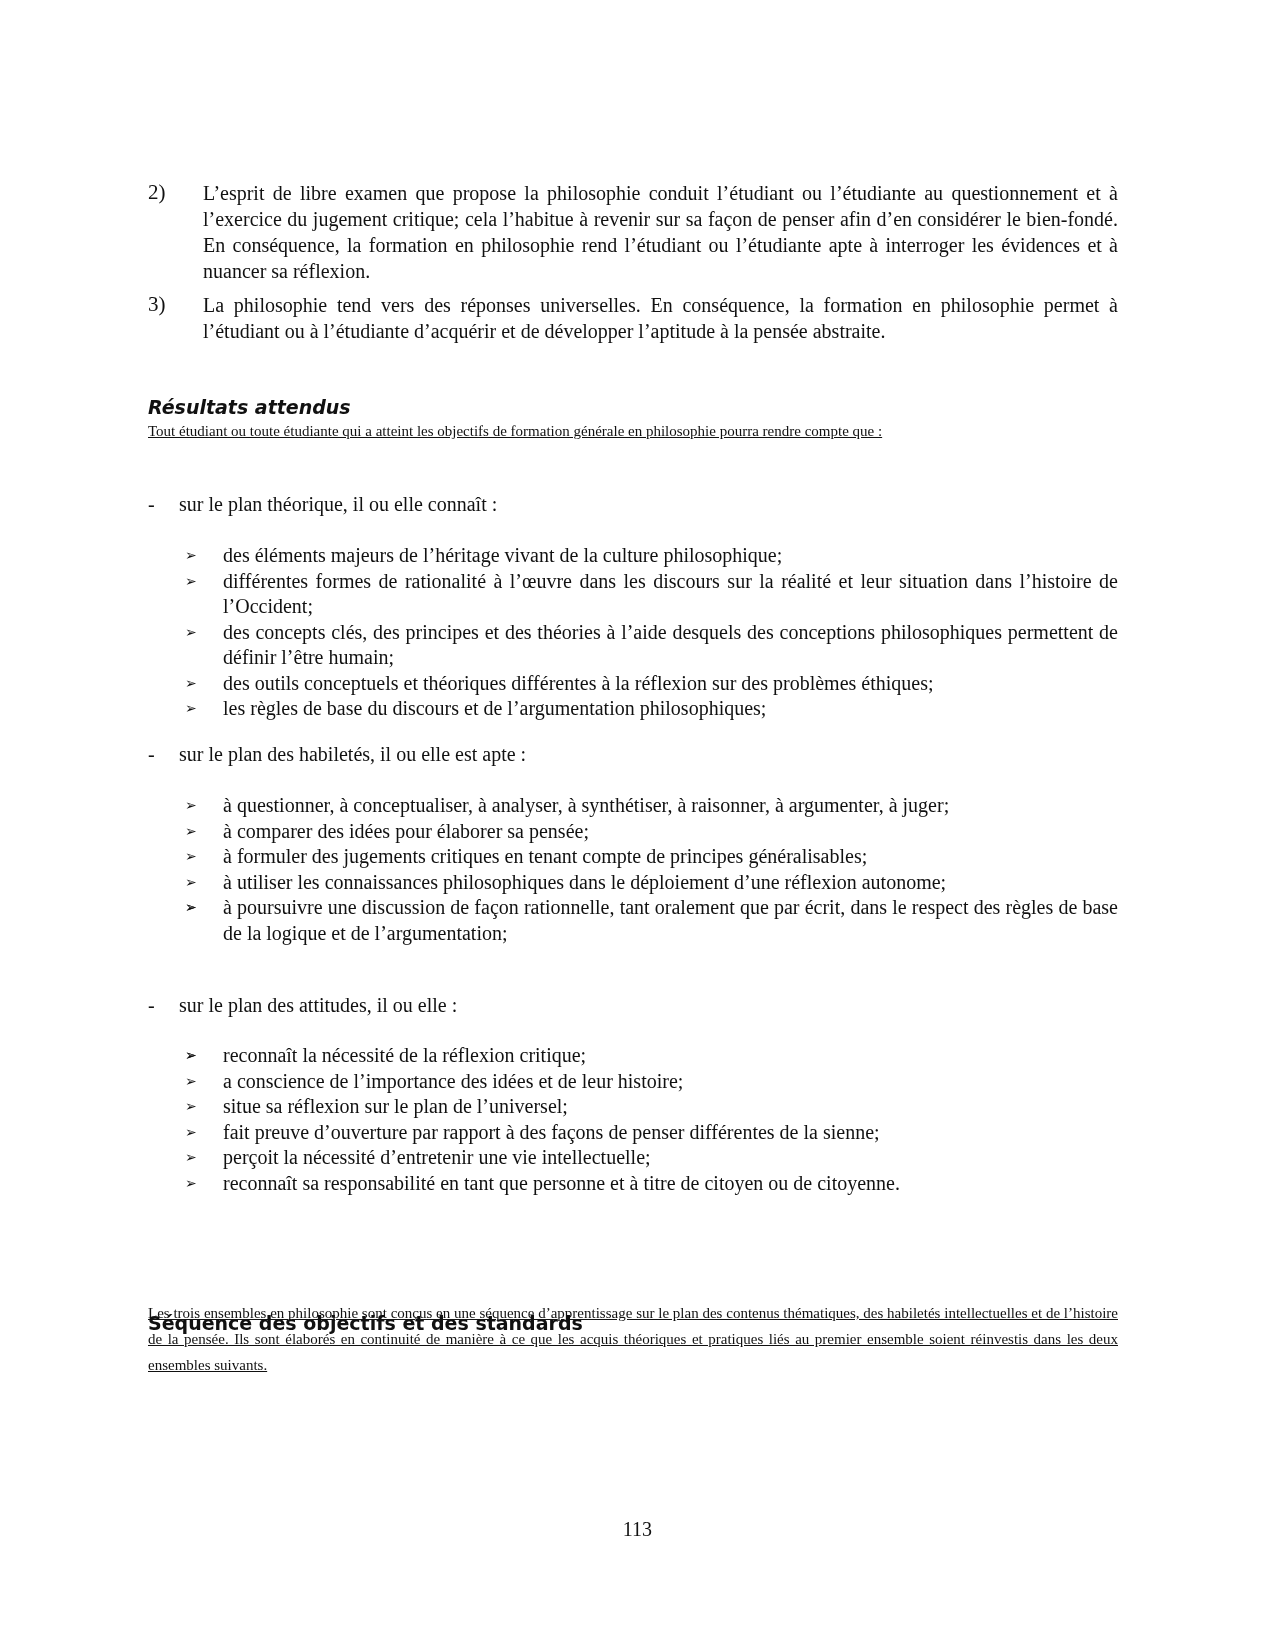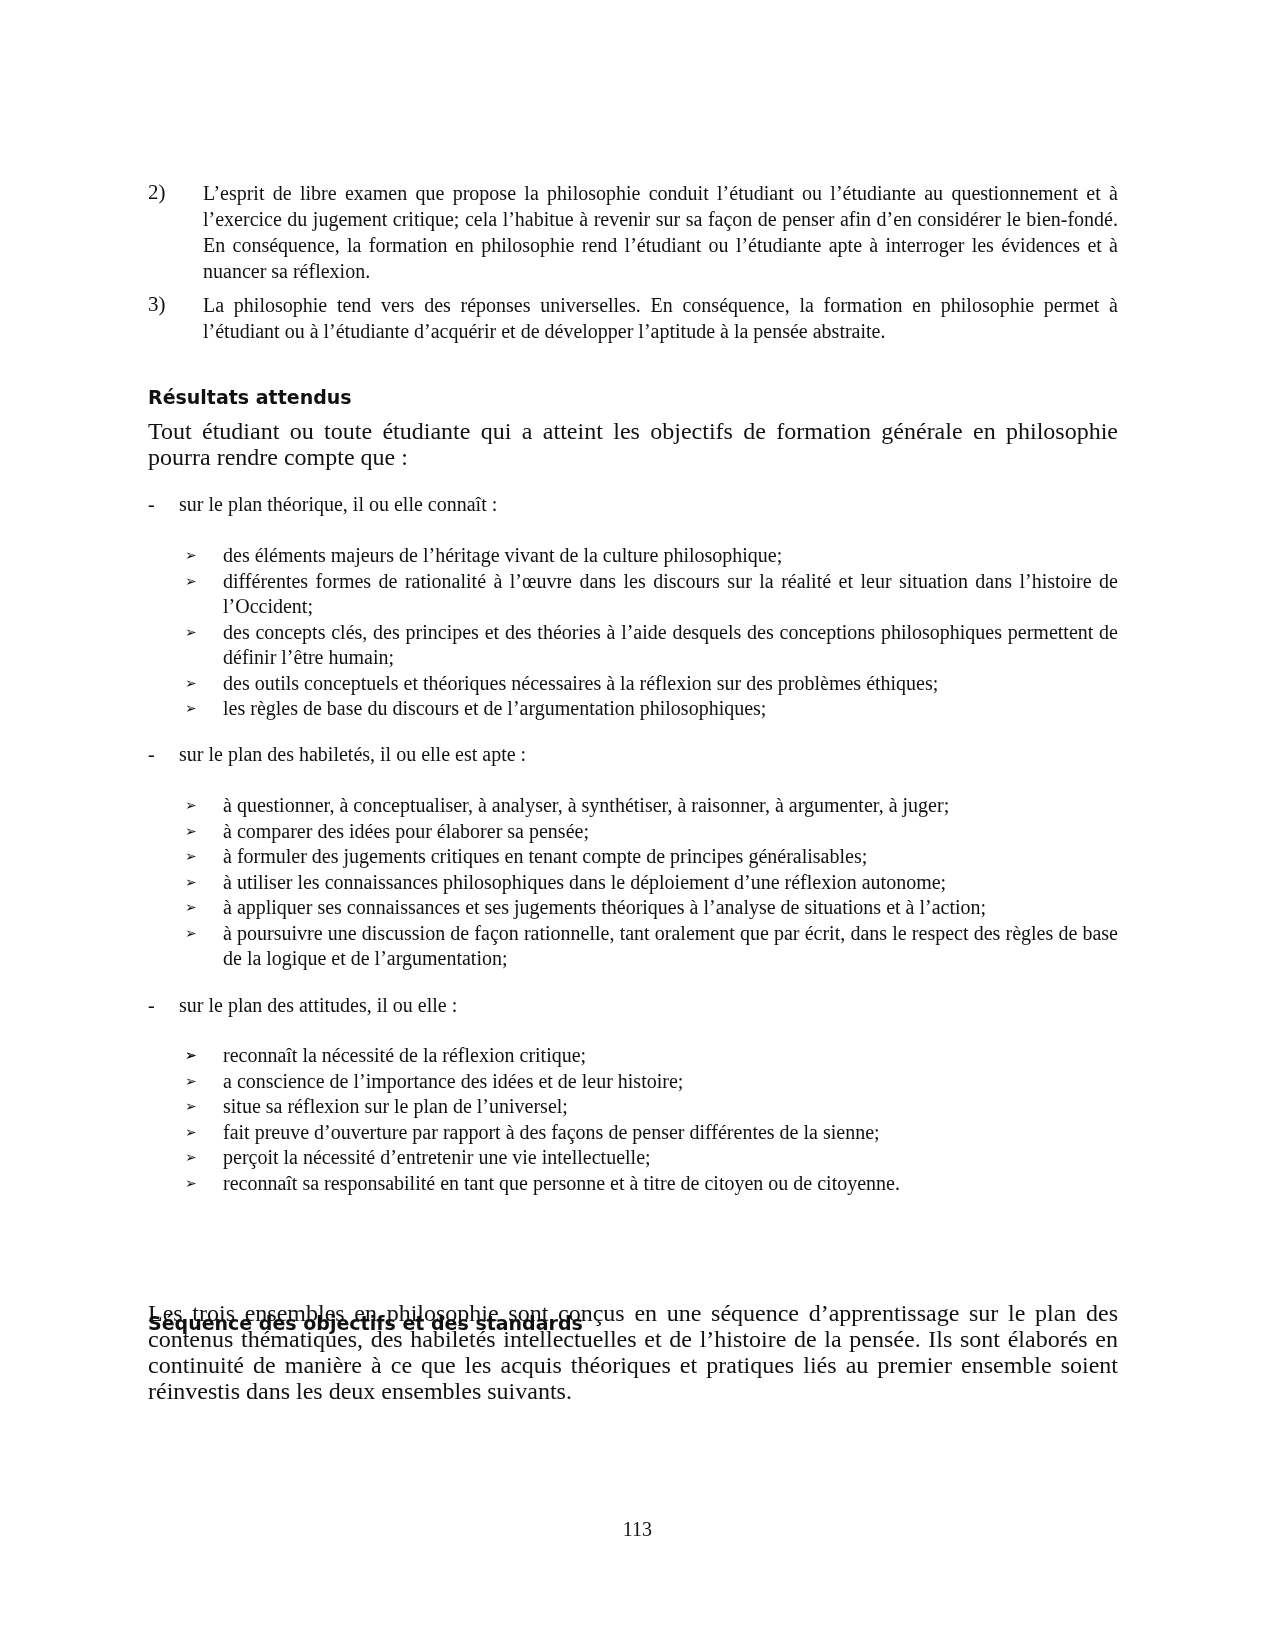--- a/index.html
+++ b/index.html
@@ -8,21 +8,21 @@
       font-family: "Liberation Serif", serif; color: #111;
     }
     .page { position: absolute; left: 0; top: 0; width: 1275px; height: 1650px; }
     .num-item { position: absolute; left: 148px; width: 970px; }
     .num-item .num { position: absolute; left: 0; top: 0; font-size: 21px; }
     .num-item .txt { position: absolute; left: 55px; right: 0; font-size: 20px; line-height: 26px; text-align: justify; }
     .heading {
       position: absolute; left: 148px; font-family: "DejaVu Sans", sans-serif;
       font-weight: bold; font-size: 19px; color: #111;
     }
-    .para { position: absolute; left: 148px; width: 970px; font-size: 24px; line-height: 26px; text-align: justify; }
+    .para { position: absolute; left: 148px; width: 970px; font-size: 15px; line-height: 26px; text-align: justify; text-decoration: underline; }
     .dash-line { position: absolute; left: 148px; font-size: 20px; }
     .dash-line .dash { position: absolute; left: 0; }
     .dash-line .lbl { position: absolute; left: 31px; white-space: nowrap; }
     .bullets { position: absolute; left: 185px; width: 933px; margin: 0; padding: 0; list-style: none; }
     .bullets li { position: relative; padding-left: 38px; font-size: 20px; line-height: 25.5px; text-align: justify; }
     .bullets li .arrow { position: absolute; left: 0; top: 0; font-size: 14px; line-height: 25.5px; font-family: "DejaVu Sans", sans-serif; }
     .pagenum { position: absolute; top: 1518px; left: 0; width: 1275px; text-align: center; font-size: 20px; }
   </style>
 </head>
 <body>
@@ -32,45 +32,45 @@
   <div class="num-item" style="top:180px;">
     <span class="num">2)</span>
     <div class="txt" style="top:0;">L’esprit de libre examen que propose la philosophie conduit l’étudiant ou l’étudiante au questionnement et à l’exercice du jugement critique; cela l’habitue à revenir sur sa façon de penser afin d’en considérer le bien-fondé. En conséquence, la formation en philosophie rend l’étudiant ou l’étudiante apte à interroger les évidences et à nuancer sa réflexion.</div>
   </div>
 
   <div class="num-item" style="top:292px;">
     <span class="num">3)</span>
     <div class="txt" style="top:0;">La philosophie tend vers des réponses universelles. En conséquence, la formation en philosophie permet à l’étudiant ou à l’étudiante d’acquérir et de développer l’aptitude à la pensée abstraite.</div>
   </div>
 
-  <div class="heading" style="top:386px;">Résultats attendus</div>
+  <div class="heading" style="top:396px;font-style:italic;">Résultats attendus</div>
   <div class="para" style="top:418px;">Tout étudiant ou toute étudiante qui a atteint les objectifs de formation générale en philosophie pourra rendre compte que :</div>
 
   <div class="dash-line" style="top:493px;">
     <span class="dash">-</span>
     <span class="lbl">sur le plan théorique, il ou elle connaît :</span>
   </div>
   <ul class="bullets" style="top:543px;">
     <li><span class="arrow">➢</span><span>des éléments majeurs de l’héritage vivant de la culture philosophique;</span></li>
     <li><span class="arrow">➢</span><span>différentes formes de rationalité à l’œuvre dans les discours sur la réalité et leur situation dans l’histoire de l’Occident;</span></li>
     <li><span class="arrow">➢</span><span>des concepts clés, des principes et des théories à l’aide desquels des conceptions philosophiques permettent de définir l’être humain;</span></li>
-    <li><span class="arrow">➢</span><span>des outils conceptuels et théoriques nécessaires à la réflexion sur des problèmes éthiques;</span></li>
+    <li><span class="arrow">➢</span><span>des outils conceptuels et théoriques différentes à la réflexion sur des problèmes éthiques;</span></li>
     <li><span class="arrow">➢</span><span>les règles de base du discours et de l’argumentation philosophiques;</span></li>
   </ul>
 
   <div class="dash-line" style="top:743px;">
     <span class="dash">-</span>
     <span class="lbl">sur le plan des habiletés, il ou elle est apte  :</span>
   </div>
   <ul class="bullets" style="top:793px;">
     <li><span class="arrow">➢</span><span>à questionner, à conceptualiser, à analyser, à synthétiser, à raisonner, à argumenter, à juger;</span></li>
     <li><span class="arrow">➢</span><span>à comparer des idées pour élaborer sa pensée;</span></li>
     <li><span class="arrow">➢</span><span>à formuler des jugements critiques en tenant compte de principes généralisables;</span></li>
     <li><span class="arrow">➢</span><span>à utiliser les connaissances philosophiques dans le déploiement d’une réflexion autonome;</span></li>
-    <li><span class="arrow">➢</span><span>à appliquer ses connaissances et ses jugements théoriques à l’analyse de situations et à l’action;</span></li>
+    <li><span class="arrow">➢</span></li>
     <li><span class="arrow">➢</span><span>à poursuivre une discussion de façon rationnelle, tant oralement que par écrit, dans le respect des règles de base de la logique et de l’argumentation;</span></li>
   </ul>
 
   <div class="dash-line" style="top:994px;">
     <span class="dash">-</span>
     <span class="lbl">sur le plan des attitudes, il ou elle :</span>
   </div>
   <ul class="bullets" style="top:1043px;">
     <li><span class="arrow">➢</span></li>
     <li><span class="arrow">➢</span><span>reconnaît la nécessité de la réflexion critique;</span></li>

